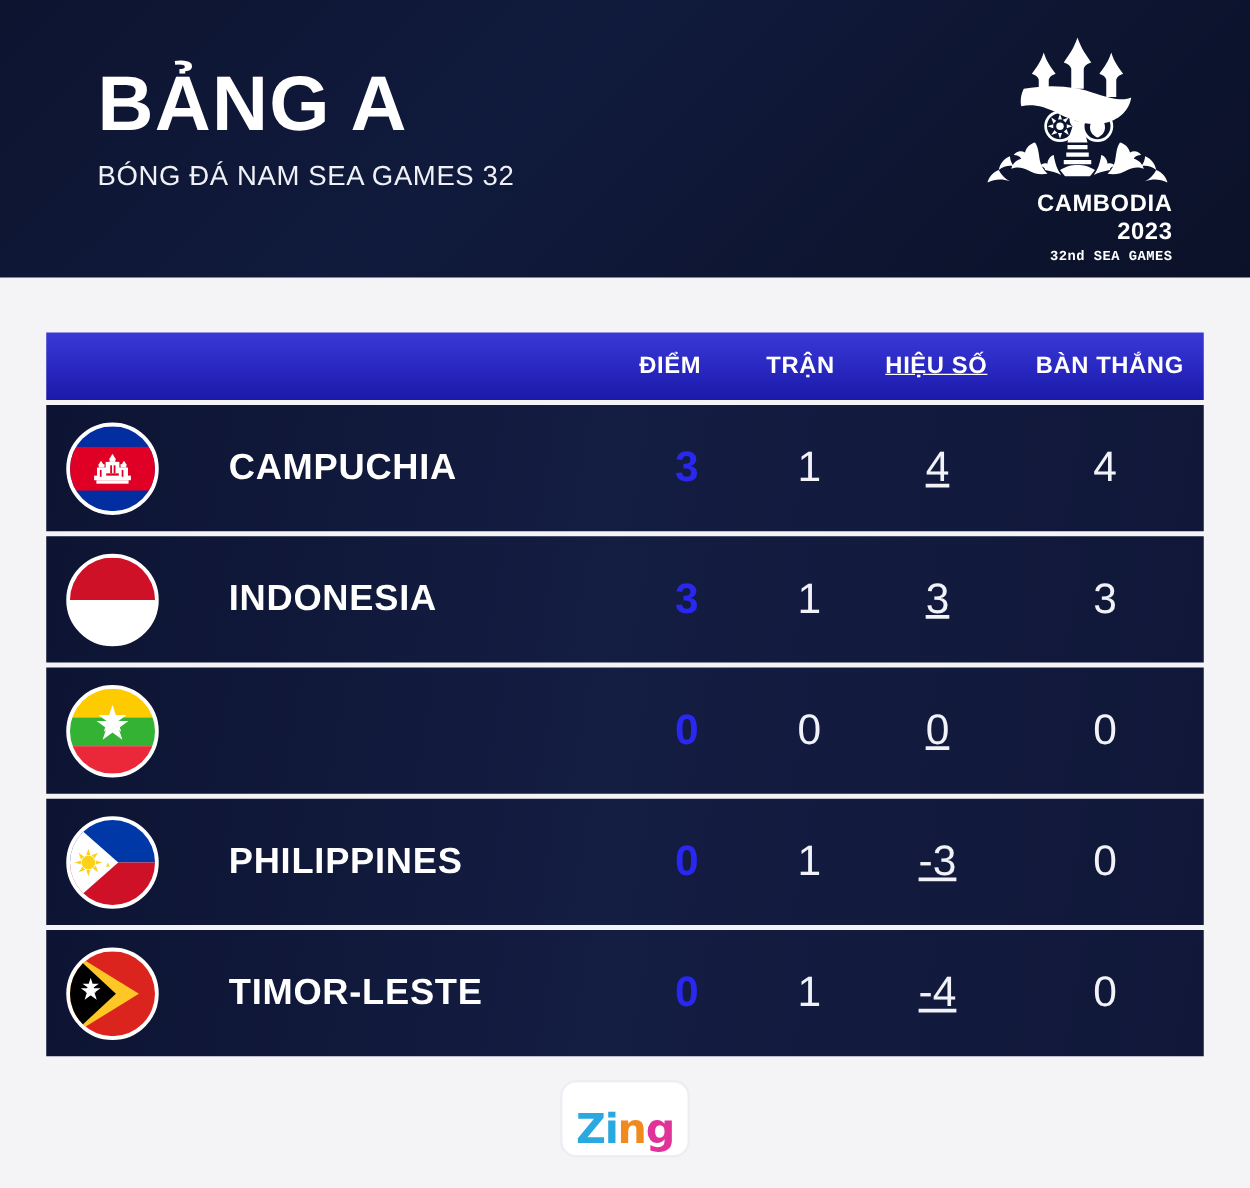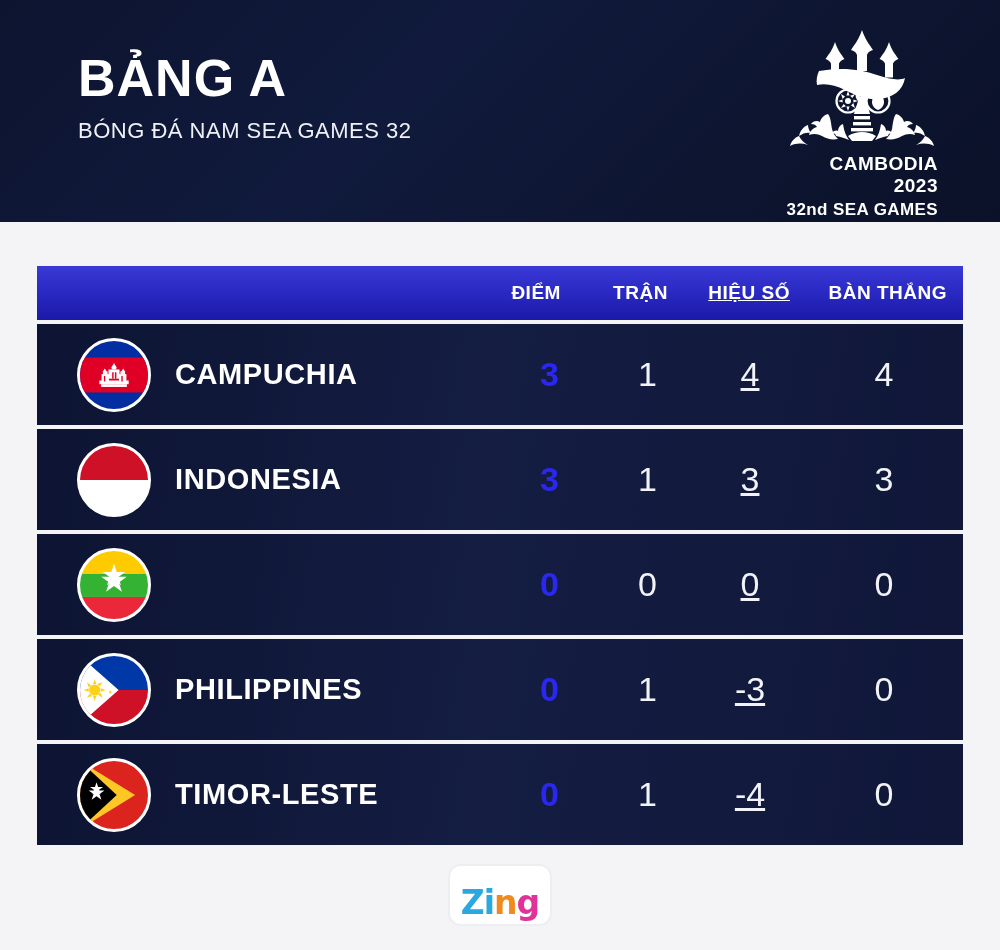--- a/index.html
+++ b/index.html
@@ -12,41 +12,42 @@
   }
 
   
   .header-band {
     position:absolute; left:0; top:0; width:1000px; height:222px;
     background:linear-gradient(135deg,#0d1430 0%,#101a3c 40%,#0b1128 100%);
     overflow:hidden;
   }
   .header-texts { position:absolute; left:78px; top:52px; }
   .title-main {
-    font-size:52px; font-weight:bold; color:#ffffff;
+    font-size:62px; font-weight:bold; color:#ffffff;
     letter-spacing:1px; line-height:1.02; white-space:nowrap;
   }
   .title-sub {
     font-size:22px; font-weight:normal; color:#f0f1f6;
     letter-spacing:0.5px; margin-top:13px; white-space:nowrap;
   }
 
   
   .logo-wrap {
     position:absolute; left:786px; top:24px; width:152px; height:178px;
     text-align:right;
   }
   .logo-art { width:152px; height:128px; display:block; }
   .logo-line1 {
     color:#fff; font-weight:bold; font-size:19px; letter-spacing:0.5px;
     margin-top:1px;
   }
   .logo-line2 {
-    color:#fff; font-weight:bold; font-size:17px; letter-spacing:0.4px;
+    color:#fff; font-weight:bold; font-size:11px; letter-spacing:0.4px;
     margin-top:3px;
+    font-family:Liberation Mono, monospace;
   }
 
   
   .table { position:absolute; left:37px; top:266px; width:926px; }
 
   .thead {
     height:54px;
     background:linear-gradient(180deg,#3a39d6 0%,#2b2ac4 45%,#1b19a8 100%);
     display:flex; align-items:center;gap:11px;
   }
@@ -60,21 +61,21 @@
   .col-gd   { width:110px;text-decoration:underline; }
   .col-gf   { width:158px; }
 
   .row {
     height:101px; display:flex; align-items:center;
     background:linear-gradient(100deg,#0d1433 0%,#141d42 48%,#101739 100%);
     margin-top:4px;
   }
   .row:first-of-type { margin-top:0; }
 
-  .team-cell { width:462px; display:flex; align-items:center; padding-left:40px; }
+  .team-cell { width:462px; display:flex; align-items:center; padding-left:16px;gap:32px; }
   .flag {
     width:74px; height:74px; border-radius:50%;
     border:3px solid #ffffff; overflow:hidden; flex:0 0 auto;
     position:relative; background:#fff;
   }
   .flag svg { display:block; width:100%; height:100%; }
   .team-name {
     color:#ffffff; font-size:29px; font-weight:bold;
     letter-spacing:0.6px; margin-left:24px; white-space:nowrap;
   }

